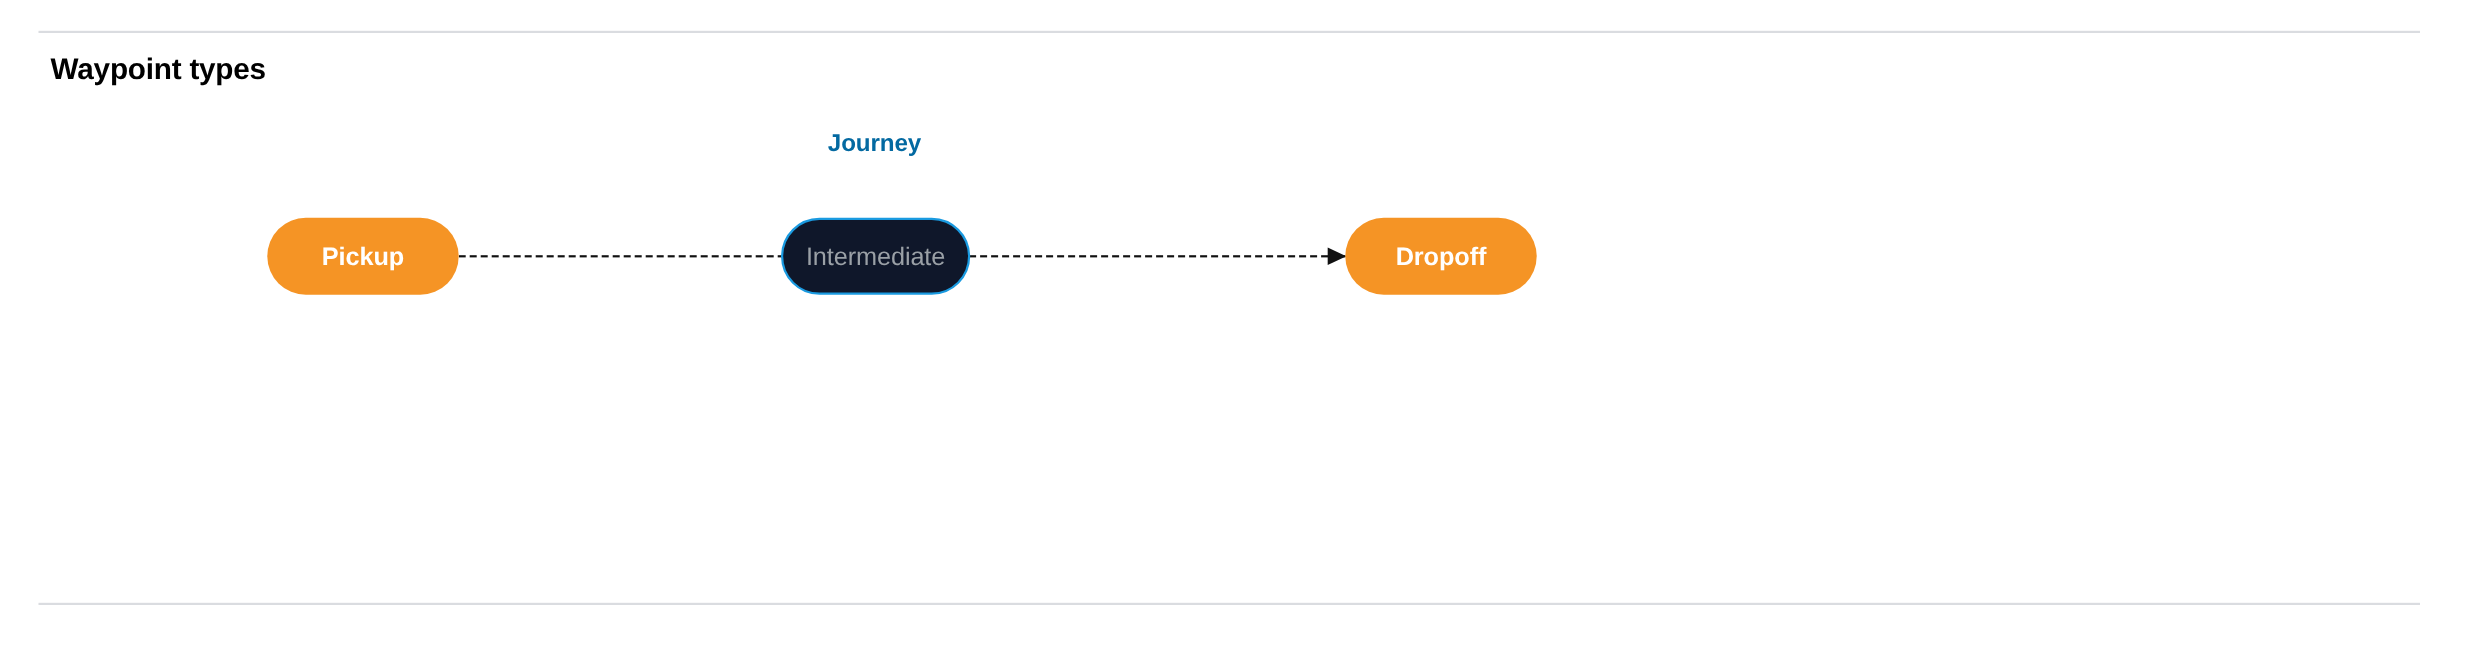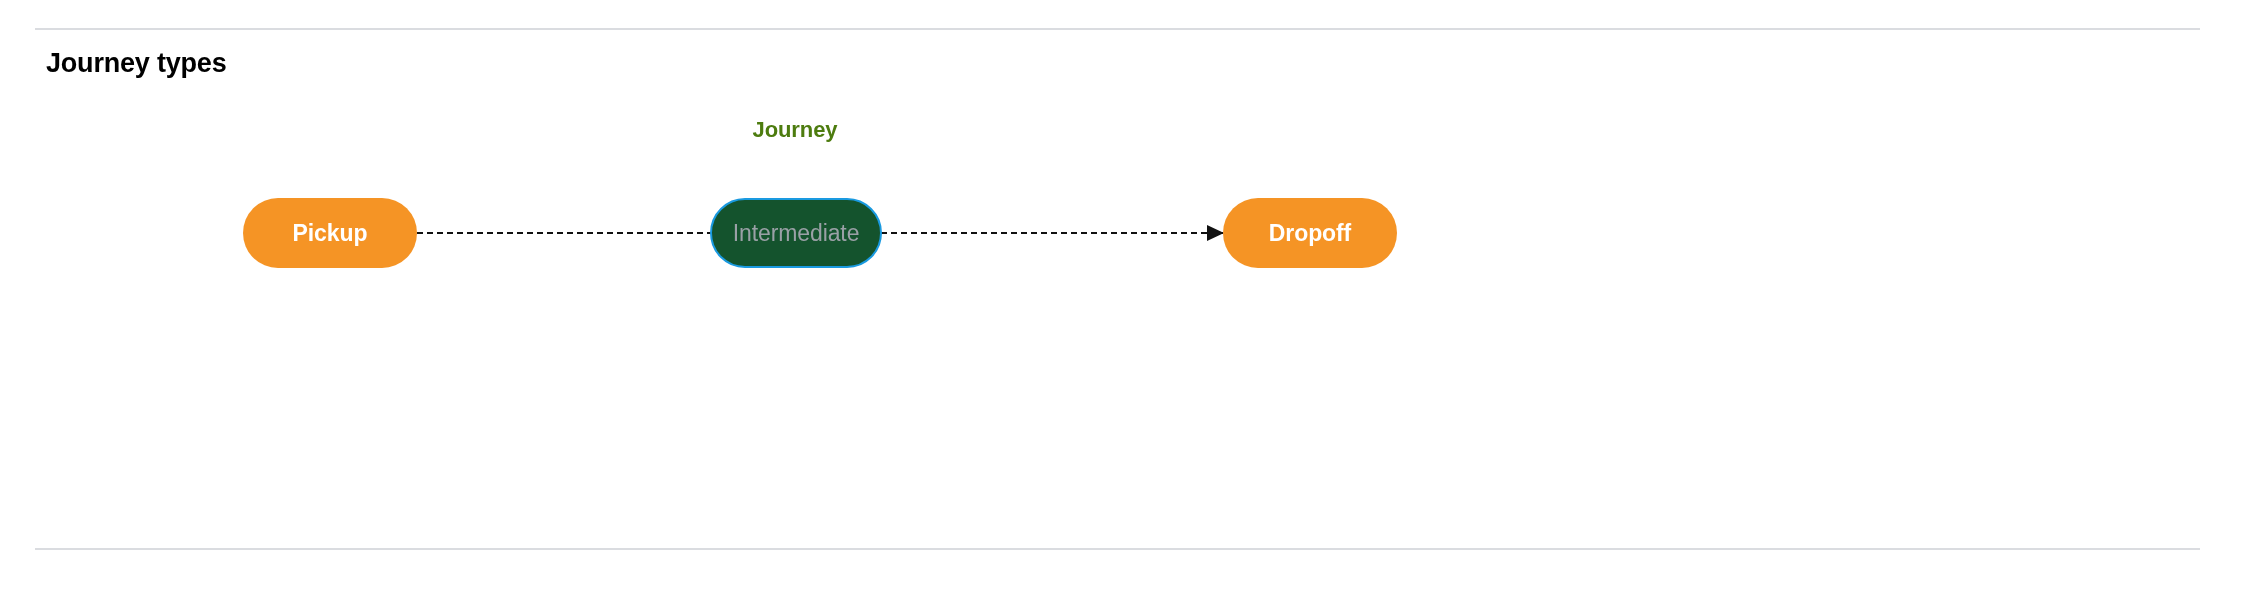--- a/index.html
+++ b/index.html
@@ -58,21 +58,21 @@
   
   .group-label {
     position: absolute;
     left: 0;
     top: 22px;
     width: 1590px;            
     text-align: center;
     font-size: 22px;
     font-weight: 700;
     letter-spacing: -0.1px;
-    color: #4d7c0f;
+    color: #0369a1;
     white-space: nowrap;
   }
 
   
   .journey-row {
     position: absolute;
     left: 243px;
     top: 103px;
     width: 1154px;
     height: 70px;
@@ -137,42 +137,42 @@
     width: 174px;
   }
   .node.terminal .node-label {
     color: #ffffff;
     font-weight: 700;
     letter-spacing: -0.1px;
   }
 
   
   .node.intermediate {
-    background: #14532d;
+    background: #0f172a;
     border: 2px solid #1a9ae0;
     width: 172px;
   }
   .node.intermediate .node-label {
     color: #9aa0a6;
     font-weight: 400;
     letter-spacing: -0.1px;
   }
 
   .node.pickup       { left: 0px;    }
   .node.intermediate { left: 467px;  }
   .node.dropoff      { left: 980px; text-align: center;  }
 </style>
 </head>
 <body>
 
 <div class="page">
 
   <div class="divider top"></div>
 
-  <div class="section-title">Journey types</div>
+  <div class="section-title">Waypoint types</div>
 
   <div class="diagram">
 
     <div class="group-label">Journey</div>
 
     <div class="journey-row">
 
       <div class="connector seg-1">
         <div class="dashes"></div>
       </div>

